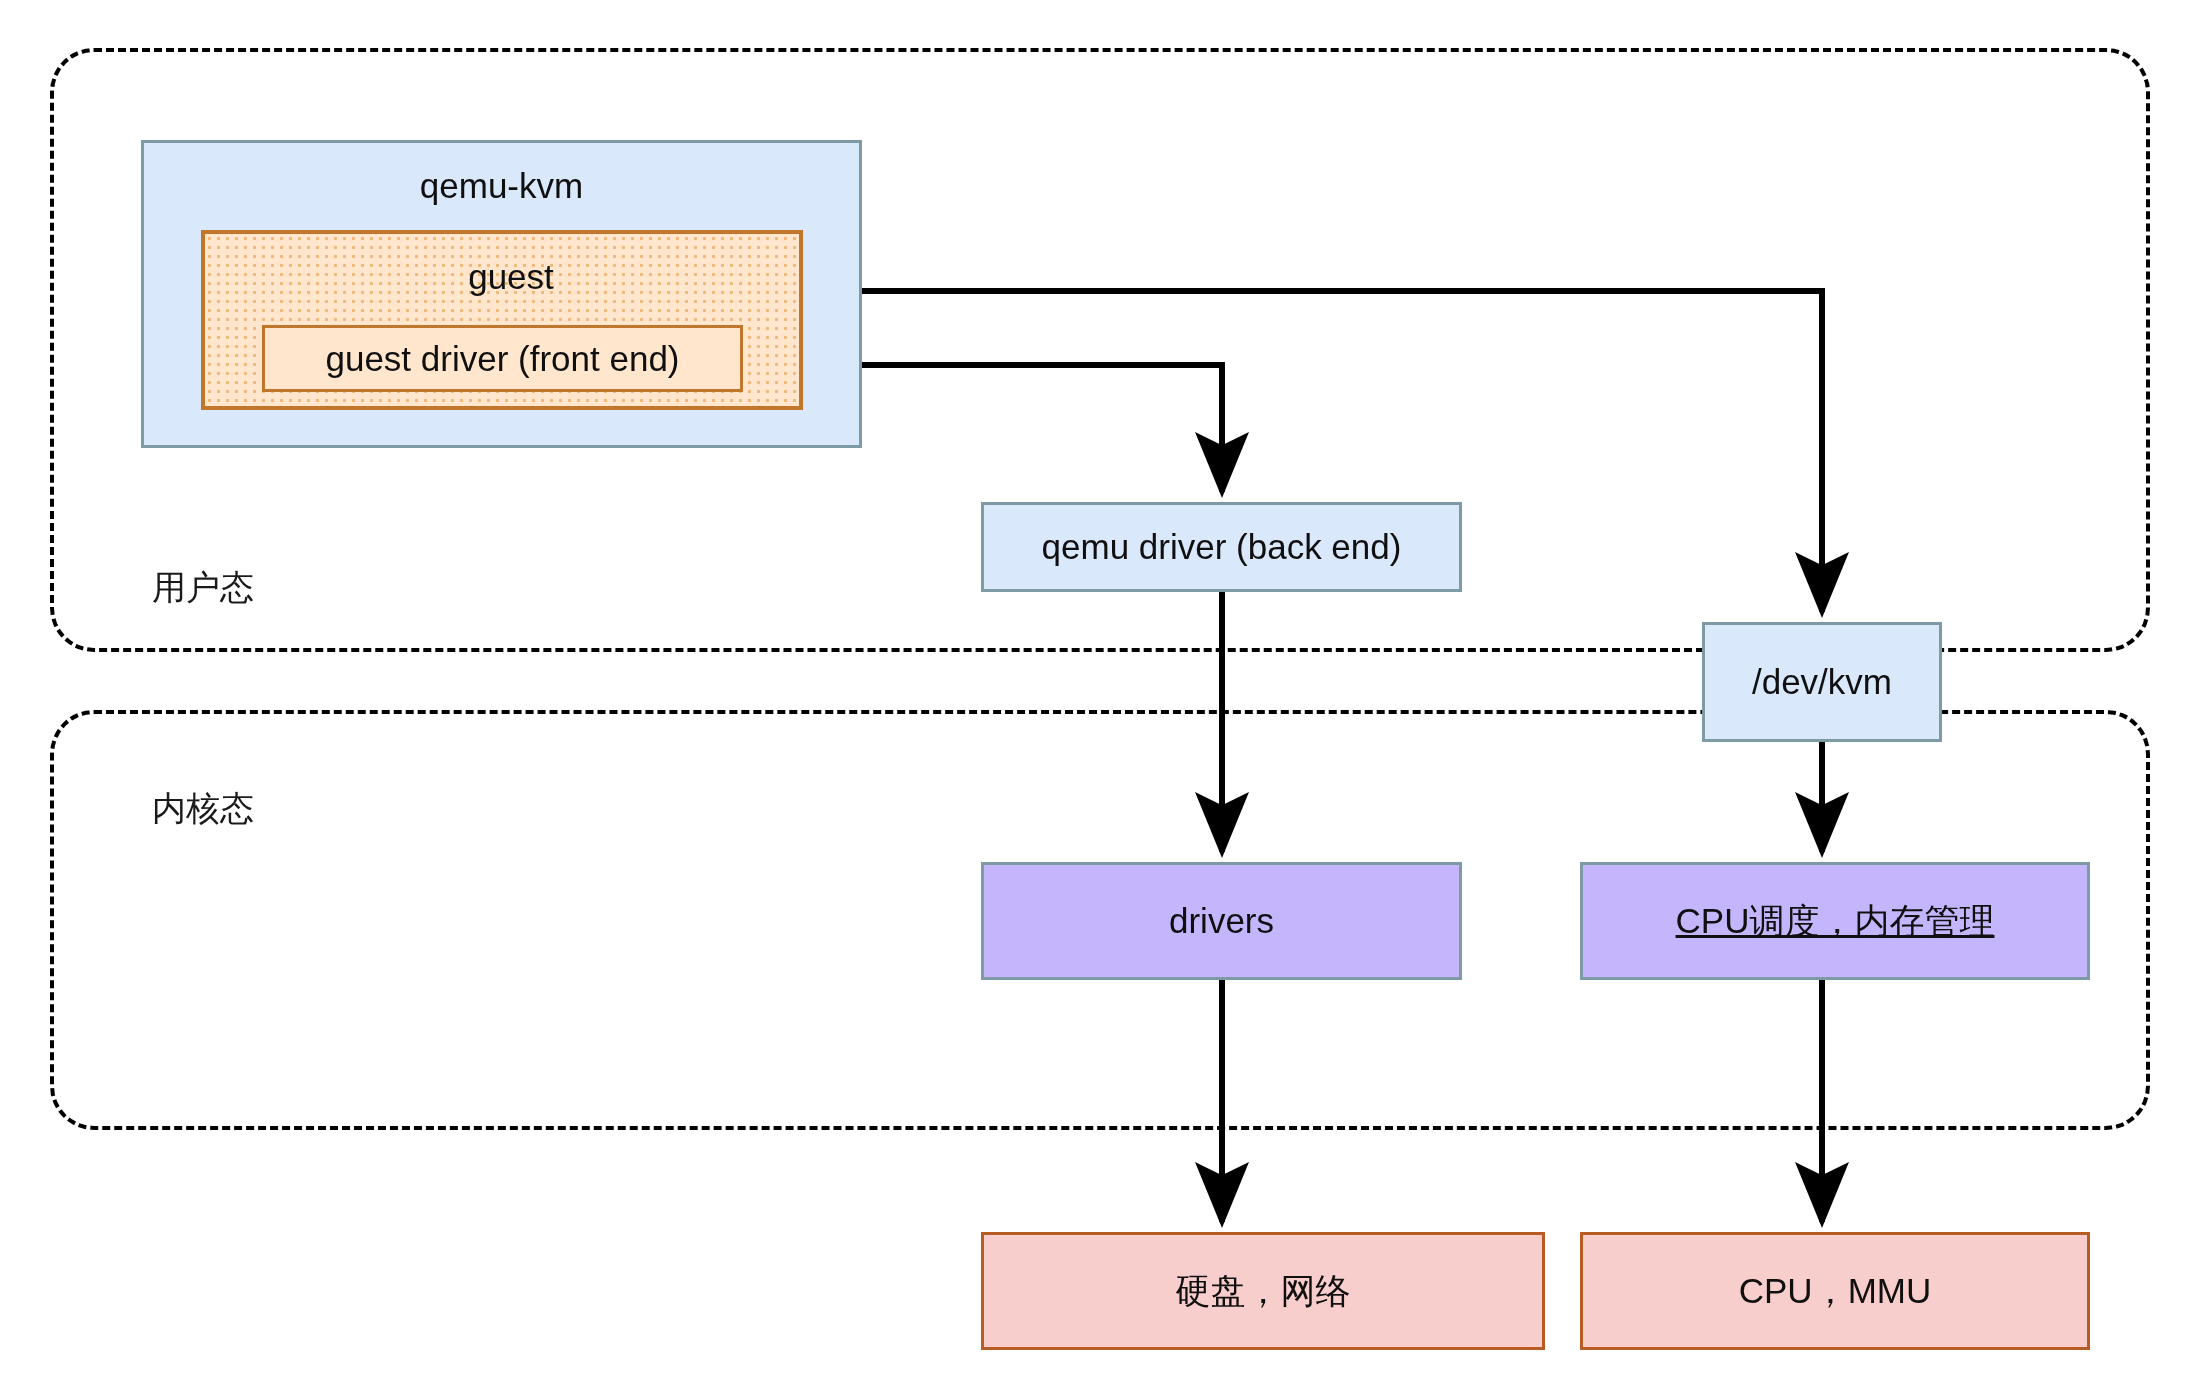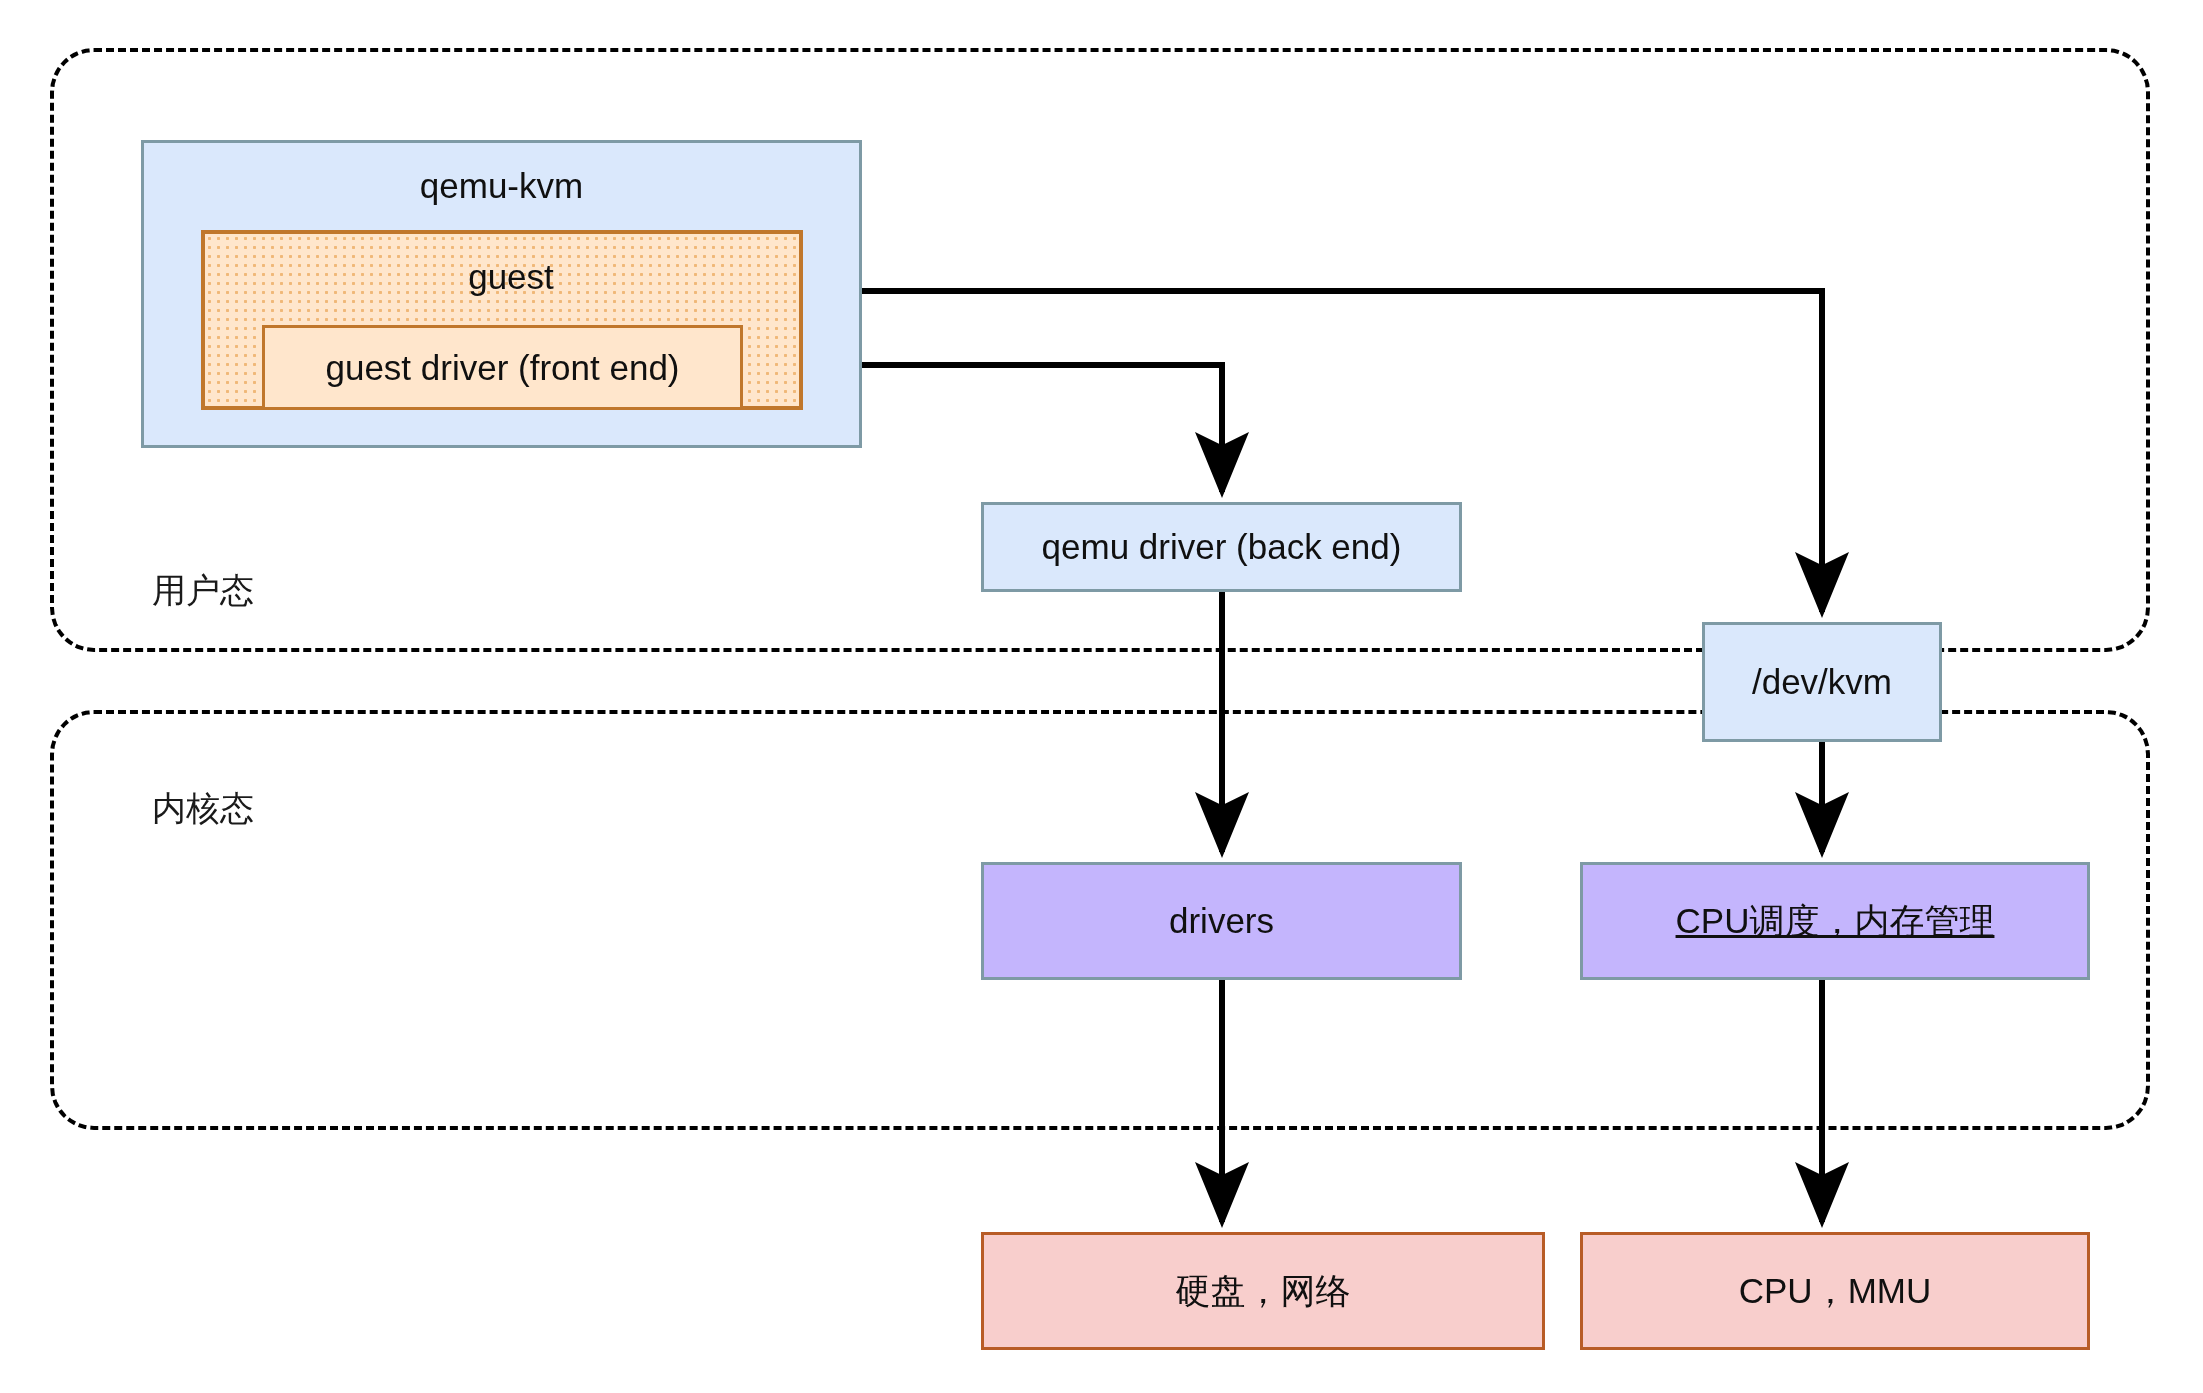--- a/index.html
+++ b/index.html
@@ -80,21 +80,21 @@
   }
 </style>
 </head>
 <body>
 
 <div id="canvas">
 
   <div class="zone" style="left:50px; top:48px; width:2100px; height:604px;"></div>
   <div class="zone" style="left:50px; top:710px; width:2100px; height:420px;"></div>
 
-  <div class="zone-label" style="left:152px; top:573px;">用户态</div>
+  <div class="zone-label" style="left:152px; top:573px;font-family:Liberation Mono, monospace;">用户态</div>
   <div class="zone-label" style="left:152px; top:791px;">内核态</div>
 
   <svg id="edges" viewBox="0 0 2203 1393" width="2203" height="1393" xmlns="http://www.w3.org/2000/svg">
     <defs>
       <marker id="arrowhead" markerWidth="11" markerHeight="9" refX="10" refY="4.5" orient="auto" markerUnits="strokeWidth">
         <path d="M0,0 L11,4.5 L0,9 L2.2,4.5 z" fill="#000000"></path>
       </marker>
     </defs>
 
     <path d="M862,291 L1822,291 L1822,612" fill="none" stroke="#000000" stroke-width="6" marker-end="url(#arrowhead)"></path>
@@ -107,21 +107,21 @@
 
     <path d="M1222,980 L1222,1222" fill="none" stroke="#000000" stroke-width="6" marker-end="url(#arrowhead)"></path>
 
     <path d="M1822,980 L1822,1222" fill="none" stroke="#000000" stroke-width="6" marker-end="url(#arrowhead)"></path>
   </svg>
 
   <div class="node node-blue node-label-top" style="left:141px; top:140px; width:721px; height:308px;">qemu-kvm</div>
 
   <div class="node node-guest node-label-top" style="left:201px; top:230px; width:602px; height:180px;">guest</div>
 
-  <div class="node node-guest-driver" style="left:262px; top:325px; width:481px; height:85px;">guest driver (front end)</div>
+  <div class="node node-guest-driver" style="left:262px; top:325px; width:481px; height:67px;">guest driver (front end)</div>
 
   <div class="node node-blue" style="left:981px; top:502px; width:481px; height:90px;">qemu driver (back end)</div>
 
   <div class="node node-blue" style="left:1702px; top:622px; width:240px; height:120px;">/dev/kvm</div>
 
   <div class="node node-green" style="left:981px; top:862px; width:481px; height:118px;">drivers</div>
 
   <div class="node node-green" style="left:1580px; top:862px; width:510px; height:118px;text-decoration:underline;">CPU调度，内存管理</div>
 
   <div class="node node-pink" style="left:981px; top:1232px; width:564px; height:118px;">硬盘，网络</div>

